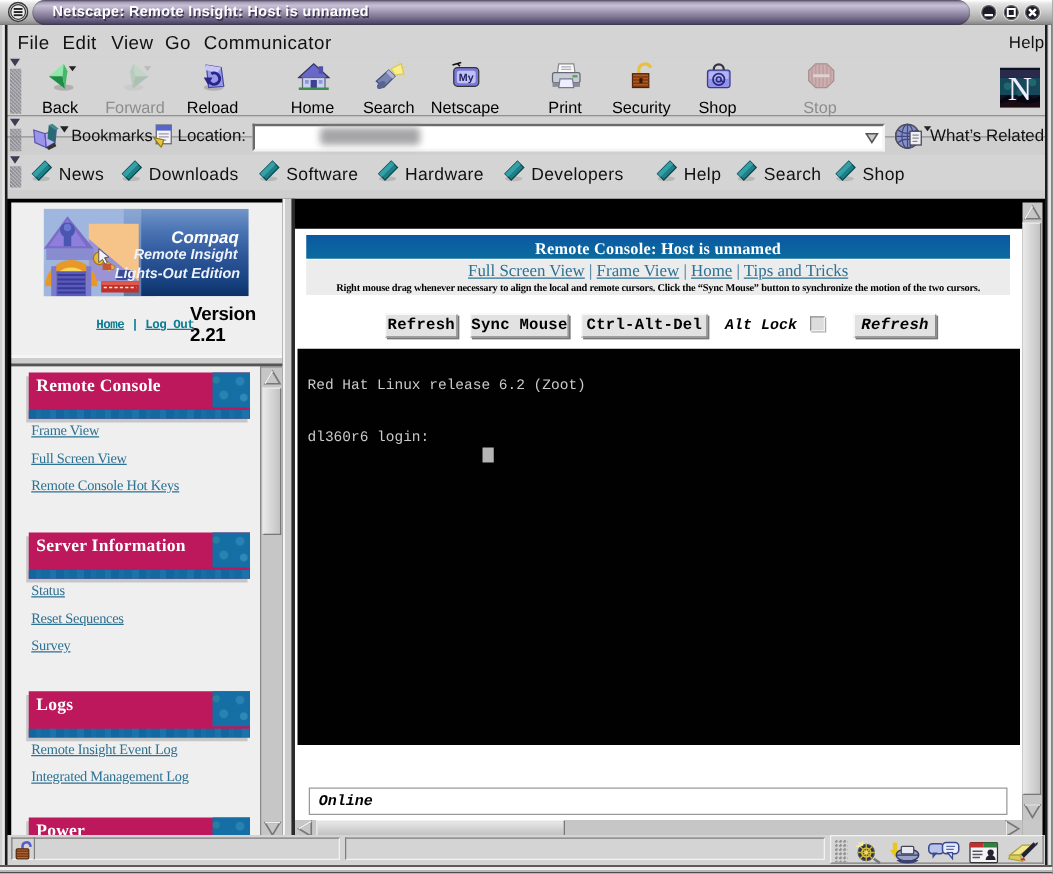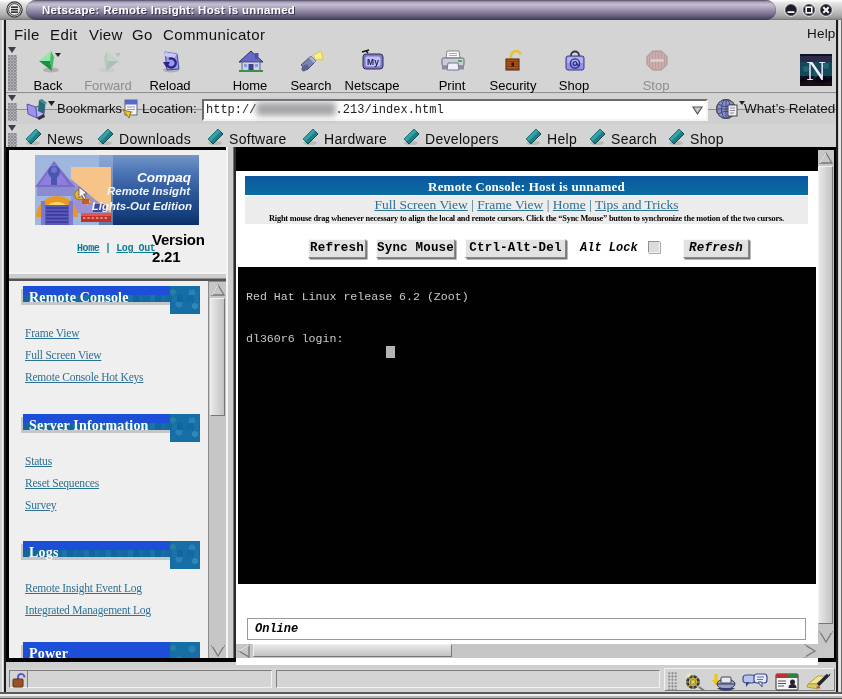--- a/index.html
+++ b/index.html
@@ -37,21 +37,21 @@
   #locfield{position:absolute;left:197px;top:5px;width:506px;height:22px;background:#fff;
     border-top:2px solid #6b6b6b;border-left:2px solid #6b6b6b;
     border-bottom:2px solid #f4f4f4;border-right:2px solid #f4f4f4;}
   #locfield .txt{position:absolute;left:2px;top:2px;font-family:"Liberation Mono",monospace;
     font-size:12px;color:#222;white-space:pre;}
   #blur{position:absolute;left:52px;top:1px;width:80px;height:14px;background:#8f8f93;
     filter:blur(3px);border-radius:3px;opacity:.8;}
   .ptitem{position:absolute;top:7px;font-size:14px;letter-spacing:.3px;color:#101010;}
   .pticon{position:absolute;top:4px;}
   
-  #content{left:5px;top:147px;width:832px;height:515px;background:#000;}
+  #content{left:5px;top:159px;width:832px;height:515px;background:#000;}
   #ltframe{left:4px;top:3px;width:217px;height:122px;background:#efefef;overflow:hidden;}
   #hborder{left:4px;top:125px;width:217px;height:9px;
     background:linear-gradient(180deg,#f5f5f5 0 2px,#cdcdcd 2px 6px,#8f8f8f 6px 7px,#555 7px 9px);}
   #lbframe{left:4px;top:134px;width:199px;height:377px;background:#efefef;overflow:hidden;}
   #lbscroll{left:203px;top:134px;width:18px;height:377px;background:#c6c6c6;
     border-left:1px solid #8a8a8a;border-top:1px solid #8a8a8a;}
   #vborder{left:221px;top:0px;width:10px;height:511px;
     background:linear-gradient(90deg,#f5f5f5 0 2px,#cdcdcd 2px 7px,#707070 7px 8px,#2a2a2a 8px 10px);}
   #rframe{left:231px;top:3px;width:582px;height:494px;background:#fff;overflow:hidden;margin-top:21px;}
   #rvscroll{left:813px;top:3px;width:16px;height:494px;background:#c6c6c6;}
@@ -69,21 +69,21 @@
   .sunken{position:absolute;top:2px;height:18px;
     border-top:1px solid #7d7d7d;border-left:1px solid #7d7d7d;
     border-bottom:1px solid #f2f2f2;border-right:1px solid #f2f2f2;}
   #compbar{position:absolute;left:659px;top:0px;width:171px;height:23px;
     border-top:1px solid #f2f2f2;border-left:1px solid #f2f2f2;
     border-bottom:1px solid #7d7d7d;border-right:1px solid #7d7d7d;}
   #botedge{left:0;top:691.5px;width:842px;height:7.5px;
     background:linear-gradient(180deg,#5a5a5a 0 1.5px,#ededed 1.5px 4px,#b8b8b8 4px 5.5px,#4f4f4f 5.5px 6.8px,#a8a8a8 6.8px 7.5px);}
   .vedge{position:absolute;top:20px;height:672px;}
   
-  .banner{position:absolute;left:14px;width:177px;height:16px;background:#1d4ed8;
+  .banner{position:absolute;left:14px;width:177px;height:37px;background:#be185d;
     box-shadow:-2px 3px 0 #c6c6c6;}
   .banner .blue{position:absolute;right:0;top:0;width:30px;height:28px;
     background:radial-gradient(circle 5px at 9px 18px,#2a82b2 0 3px,rgba(0,0,0,0) 4px),
                radial-gradient(circle 5px at 22px 7px,#2a82b2 0 3px,rgba(0,0,0,0) 4px),
                radial-gradient(circle 4px at 25px 20px,#3088b8 0 2.6px,rgba(0,0,0,0) 3.6px),
                radial-gradient(circle 4px at 3px 6px,#27809e 0 2.4px,rgba(0,0,0,0) 3.4px),
                #156fa4;}
   .banner .strip{position:absolute;left:0;bottom:0;width:100%;height:7px;
     background:repeating-linear-gradient(90deg,#12659e 0 6px,#176ea6 6px 10px,#1469a1 10px 17px,#1a73aa 17px 22px);}
   .banner span{position:absolute;left:6px;top:4px;font-family:"Liberation Serif",serif;
@@ -272,21 +272,20 @@
     </svg>
     <span class="menuitem" style="left:52px;top:7px;font-size:13px;letter-spacing:0">Bookmarks</span>
     <svg style="position:absolute;left:117px;top:5px" width="19" height="19" viewBox="0 0 19 19">
       <rect x="3" y="1" width="12" height="15" fill="#f4f4f8" stroke="#667" stroke-width="1"></rect>
       <rect x="3" y="1" width="12" height="4.5" fill="#5566cc"></rect>
       <path d="M5 8 h8 M5 10.5 h8 M5 13 h6" stroke="#99a" stroke-width="1"></path>
       <polygon points="1,11 9,13 7,19" fill="#e8c838" stroke="#907818" stroke-width="1"></polygon>
     </svg>
     <span class="menuitem" style="left:137px;top:7px;font-size:13.5px;letter-spacing:0">Location:</span>
     <div id="locfield">
-      <span class="txt">http://           .213/index.html</span>
       <div id="blur"></div>
       <svg style="position:absolute;right:2px;top:3px" width="13" height="13" viewBox="0 0 13 13">
         <path d="M2 3 L11 3 L6.5 10 Z" fill="#c8c8c8" stroke="#555" stroke-width="1.2"></path>
       </svg>
     </div>
     <svg style="position:absolute;left:710px;top:4px" width="30" height="23" viewBox="0 0 30 23">
       <circle cx="11" cy="11" r="9.5" fill="#8890c8" stroke="#333" stroke-width="1"></circle>
       <circle cx="11" cy="11" r="9.5" fill="none" stroke="#555" stroke-width="1"></circle>
       <path d="M1.5 11 h19 M11 1.5 v19 M3.5 6 a12 12 0 0 0 15 0 M3.5 16 a12 12 0 0 1 15 0" stroke="#404880" fill="none" stroke-width="1"></path>
       <ellipse cx="11" cy="11" rx="4.5" ry="9.5" fill="none" stroke="#404880" stroke-width="1"></ellipse>

